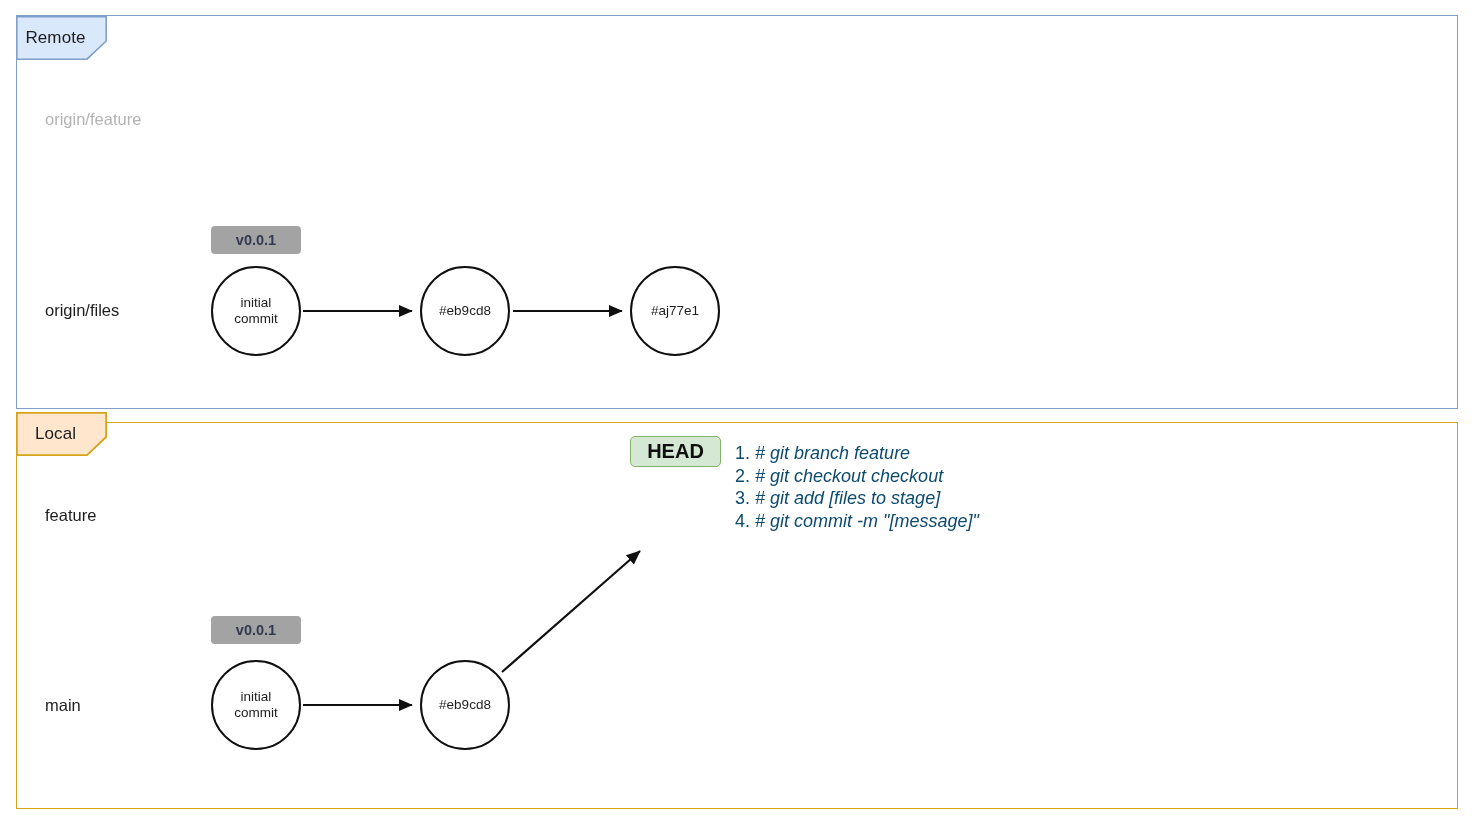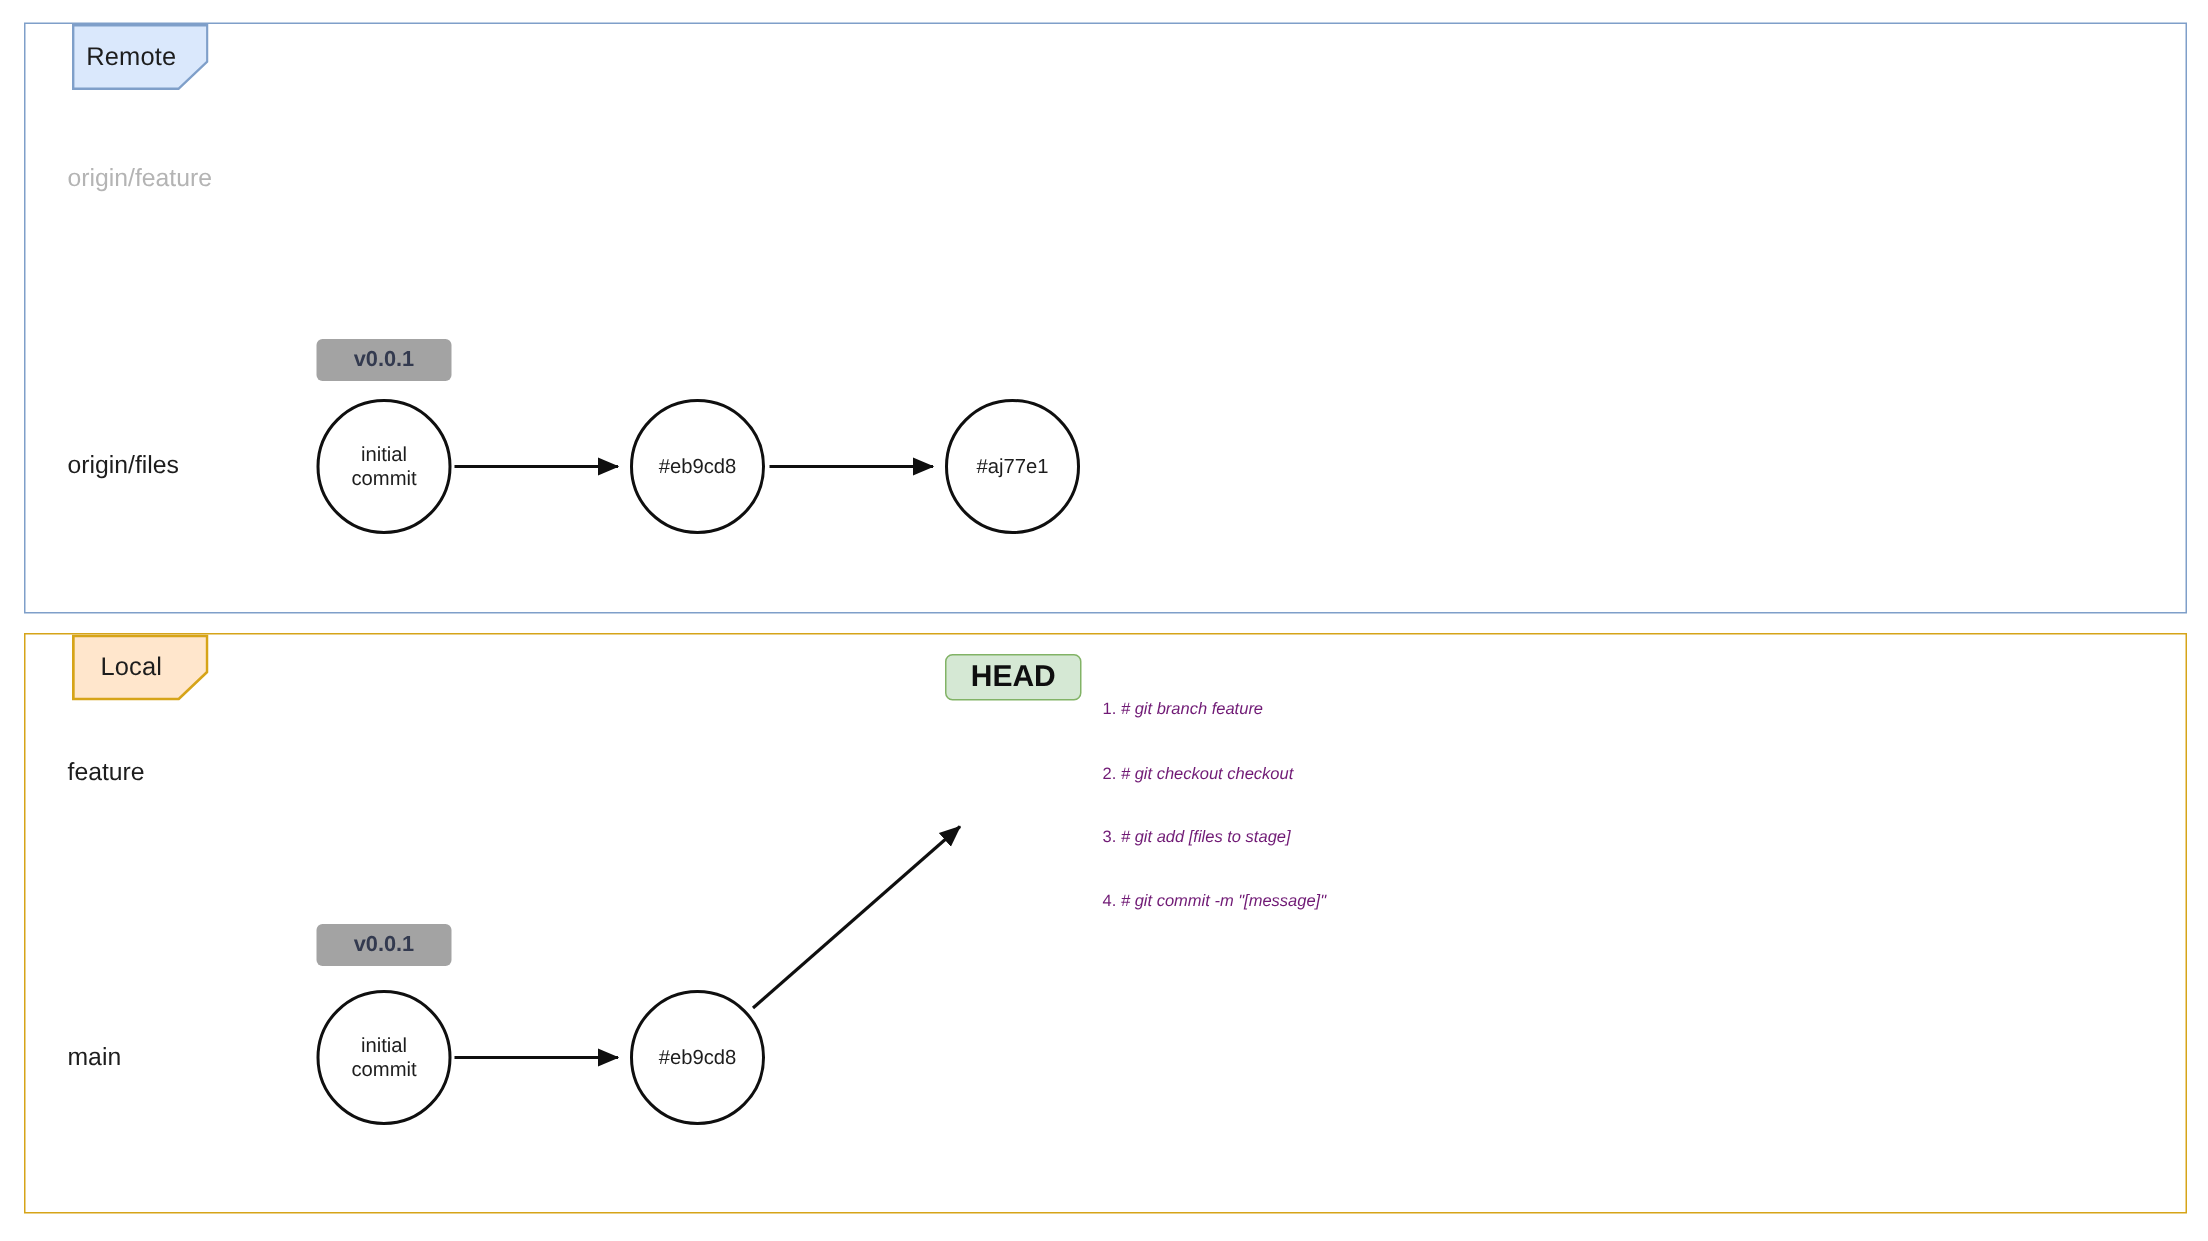--- a/index.html
+++ b/index.html
@@ -48,29 +48,28 @@
     position: absolute;
     box-sizing: border-box;
     height: 44px;
     width: 91px;
     display: flex;
     align-items: center;
     justify-content: center;
     font-size: 17px;
     color: #1d1d1d;
     letter-spacing: .1px;
-    margin-left: 32px;
   }
   .tab-remote {
     left: 16px;
     top: 16px;
   }
   .tab-local {
     left: 16px;
-    top: 423px;
+    top: 412px;
   }
   .panel-tab .tab-shape {
     position: absolute;
     left: 0; top: 0;
     width: 100%;
     height: 100%;
   }
   .panel-tab .tab-label {
     position: relative;
     z-index: 2;
@@ -154,25 +153,24 @@
   .cmd-list {
     position: absolute;
     left: 735px;
     top: 442px;
     margin: 0;
     padding: 0;
     list-style: none;
     z-index: 5;
   }
   .cmd-list li {
-    font-size: 11px;
+    font-size: 18px;
     line-height: 22.5px;
-    color: #701a75;
+    color: #0c4a6e;
     white-space: nowrap;
-    margin-top: 20px;
   }
   .cmd-list li .cmd-num { font-style: normal; }
   .cmd-list li .cmd-txt { font-style: italic; }
 </style>
 </head>
 <body>
 
 <div class="canvas">
 
   <div class="panel panel-remote"></div>

